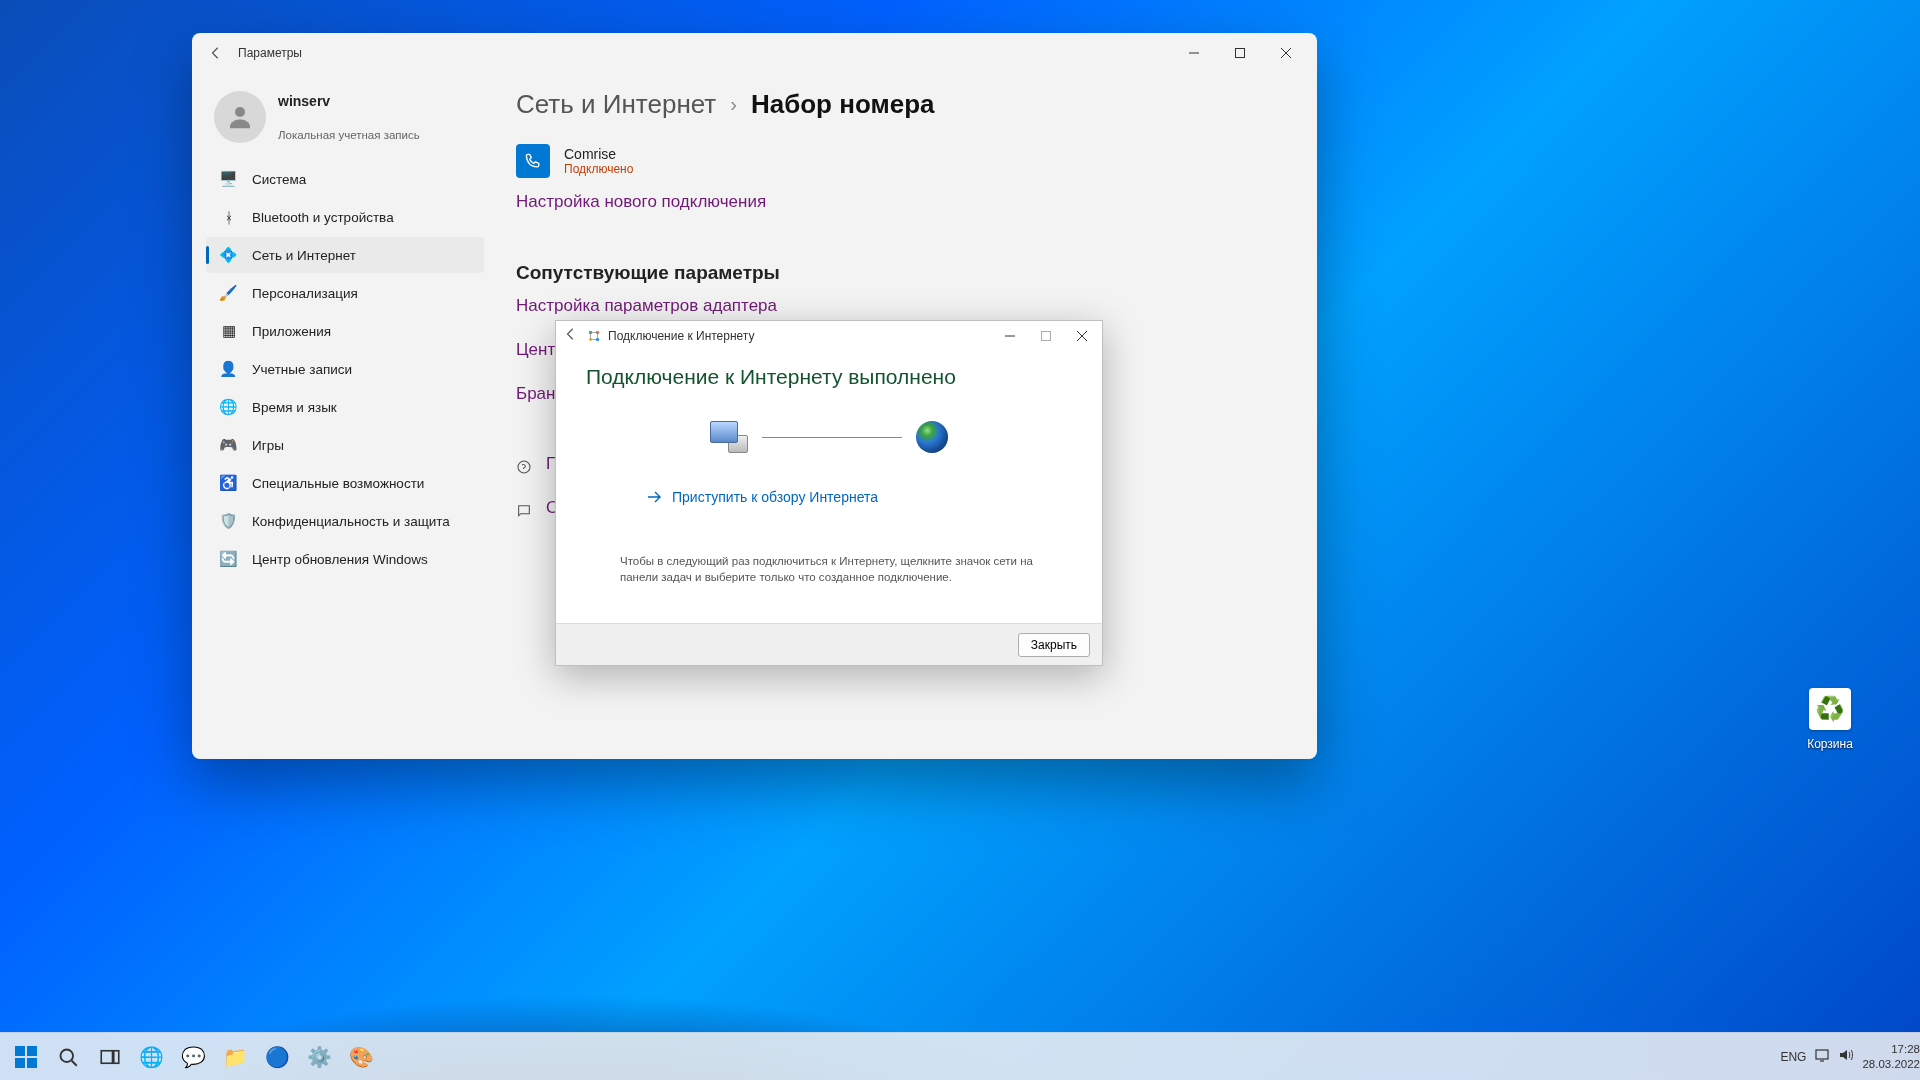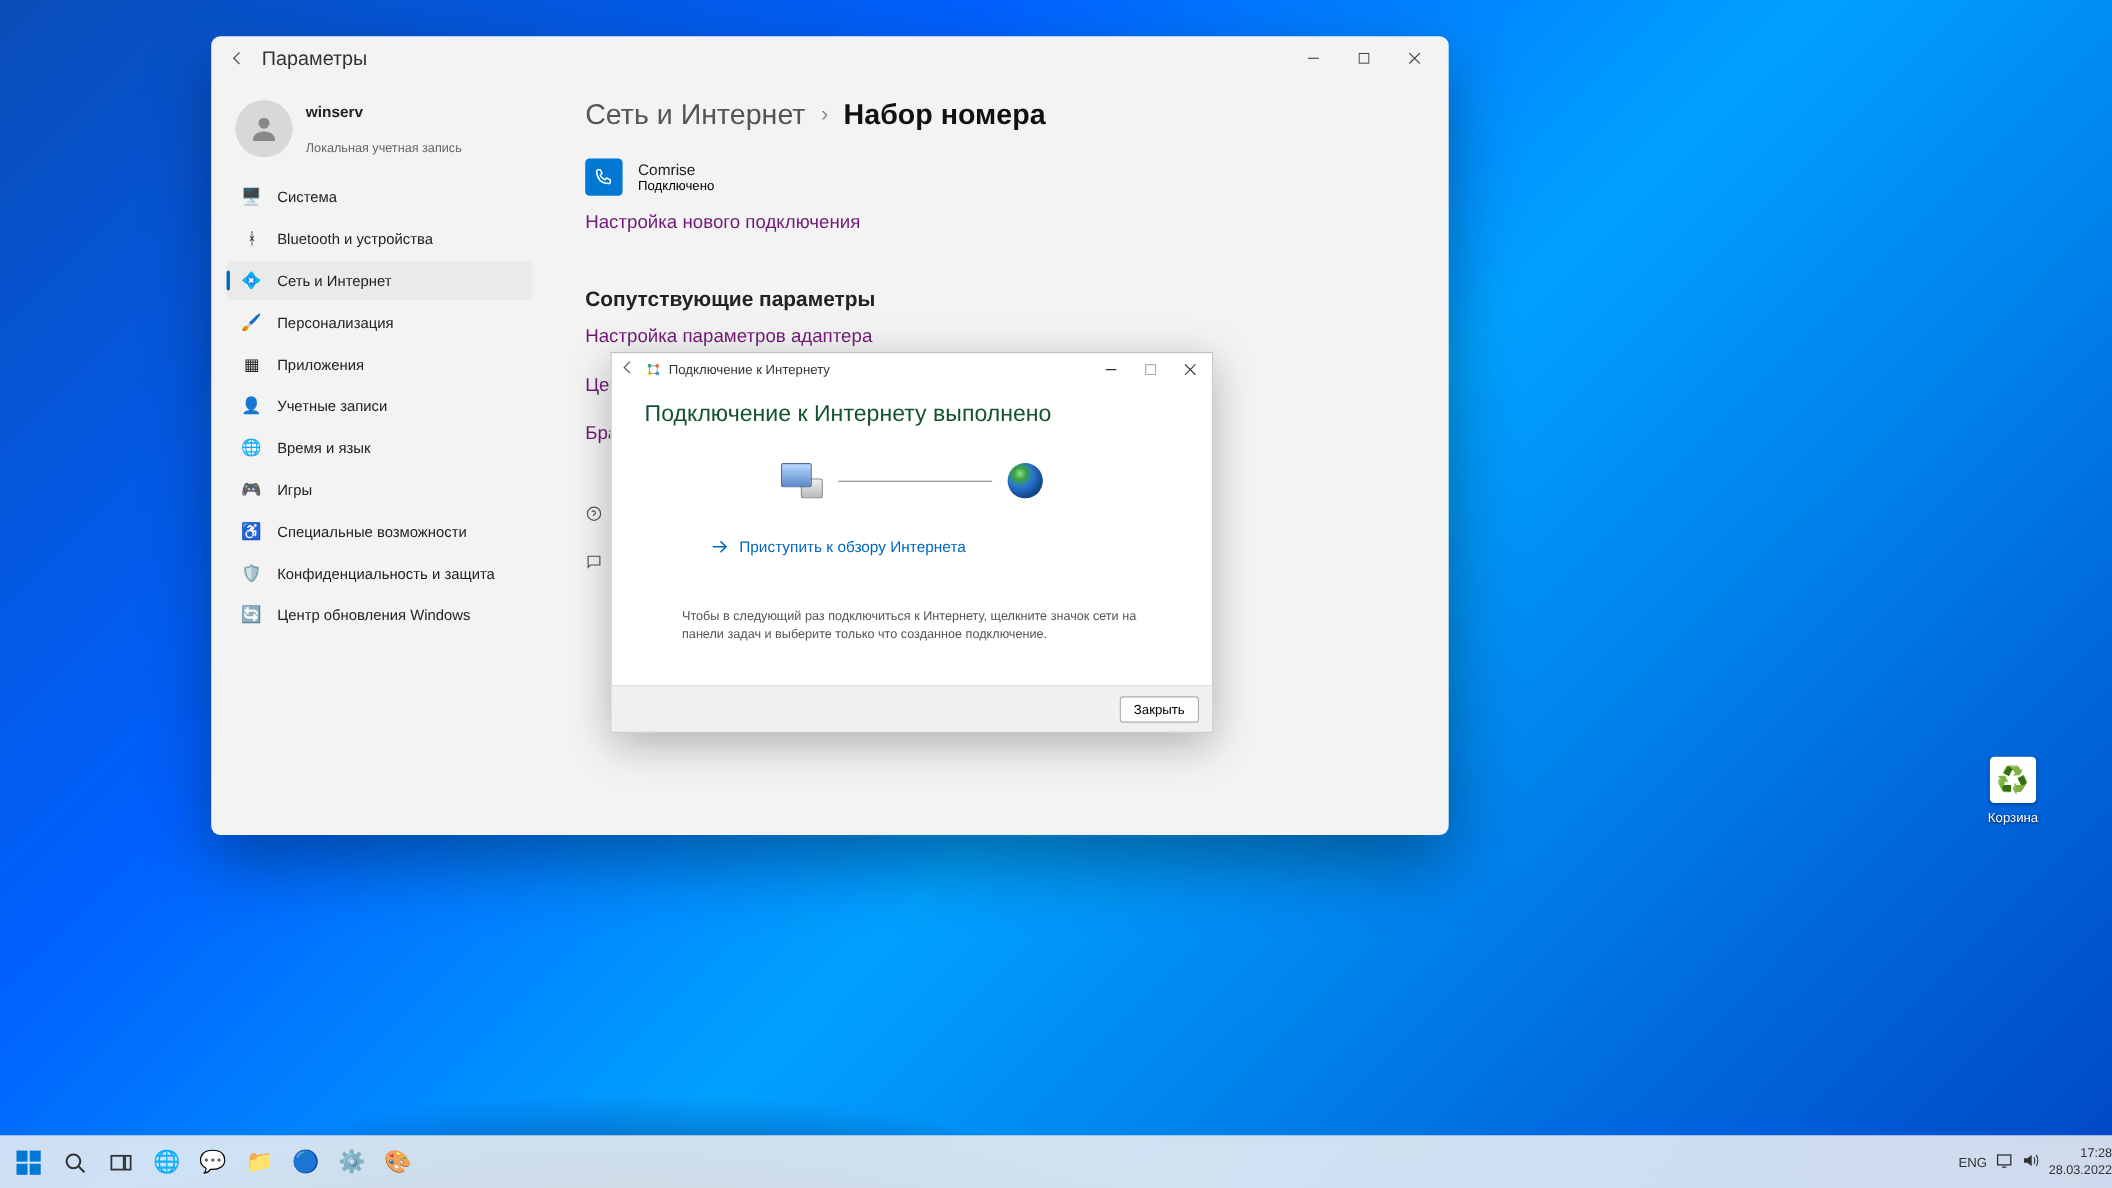--- a/index.html
+++ b/index.html
@@ -3,25 +3,25 @@
 <meta charset="utf-8">
 <style>
 * { margin:0; padding:0; box-sizing:border-box; font-family:"Segoe UI","Segoe UI Variable",sans-serif; }
 body { width:1920px; height:1080px; overflow:hidden; background:linear-gradient(135deg,#0a4db8 0%,#0061ff 30%,#00a1ff 55%,#0046c7 100%); position:relative; }
 .desktop-wave { position:absolute; left:0; right:0; bottom:0; height:400px; background:radial-gradient(ellipse 900px 350px at 30% 140%,#06204f 0%,#0a3b8a 40%,transparent 70%),radial-gradient(ellipse 700px 280px at 80% 130%,#0061ff 0%,transparent 70%); }
 
 
 .settings { position:absolute; left:192px; top:33px; width:1125px; height:726px; background:#f3f3f3; border-radius:8px; box-shadow:0 25px 60px rgba(0,0,0,.35); display:flex; flex-direction:column; }
 .titlebar { height:40px; display:flex; align-items:center; padding:0 8px 0 12px; }
 .back { width:24px; height:24px; display:flex; align-items:center; justify-content:center; color:#555; cursor:pointer; border-radius:4px; }
-.titlebar-title { font-size:18px; margin-left:10px; color:#333; }
+.titlebar-title { font-size:12px; margin-left:10px; color:#333; }
 .winctrls { margin-left:auto; display:flex; }
 .winctrl { width:46px; height:32px; display:flex; align-items:center; justify-content:center; color:#333; cursor:pointer; }
 
-.body { flex:1; display:flex; padding:0 8px 8px 8px; gap:24px; overflow:hidden; }
+.body { flex:1; display:flex; padding:0 8px 8px 8px; gap:8px; overflow:hidden; }
 
 .sidebar { width:290px; display:flex; flex-direction:column; padding:8px 0 0 0; }
 .profile { display:flex; align-items:center; gap:12px; padding:10px 14px 18px 14px; }
 .avatar { width:52px; height:52px; border-radius:50%; background:#d8d8d8; display:flex; align-items:center; justify-content:center; color:#888; }
 .prof-name { font-size:14px; font-weight:600; color:#222; }
 .prof-sub { font-size:11.5px; color:#666;margin-top:20px; }
 .search { margin:0 8px 14px 8px; height:34px; background:#fff; border:1px solid #e5e5e5; border-bottom:2px solid #888; border-radius:4px; display:flex; align-items:center; padding:0 10px; }
 .search input { flex:1; border:none; outline:none; font-size:13.5px; background:transparent; }
 .nav { display:flex; flex-direction:column; gap:2px; }
 .nav-item { height:36px; display:flex; align-items:center; gap:14px; padding:0 14px; border-radius:4px; margin:0 6px; cursor:pointer; position:relative; font-size:13.5px; color:#222; }
@@ -31,21 +31,21 @@
 
 .content { flex:1; padding:16px 28px 0 18px; overflow:auto; }
 .breadcrumb { display:flex; align-items:center; gap:14px; font-size:26px; margin-bottom:24px; }
 .bc-a { font-weight:400; color:#555; }
 .bc-sep { color:#888; font-size:20px; }
 .bc-b { font-weight:600; color:#111; }
 
 .conn { display:flex; align-items:center; gap:14px; margin-bottom:14px; }
 .conn-ico { width:34px; height:34px; background:#0078d4; border-radius:4px; display:flex; align-items:center; justify-content:center; color:#fff; }
 .conn-name { font-size:14px; color:#222; }
-.conn-stat { font-size:12px; color:#000000; }
+.conn-stat { font-size:12px; color:#c2410c; }
 .link { color:#701a75; font-size:17px; cursor:pointer; display:inline-block; margin-bottom:10px; }
 .section-h { font-size:19px; font-weight:600; margin:40px 0 12px 0; color:#222; }
 .help-row { display:flex; align-items:center; gap:12px; margin:14px 0; }
 .help-ico { width:18px; color:#555; }
 
 
 .dialog { position:absolute; left:555px; top:320px; width:548px; height:346px; background:#fff; border:1px solid #bfbfbf; box-shadow:0 10px 36px rgba(0,0,0,.28); display:flex; flex-direction:column; }
 .dlg-titlebar { height:30px; display:flex; align-items:center; padding:0 2px 0 8px; }
 .dlg-back { width:16px; color:#555; cursor:pointer; }
 .dlg-ico { width:16px; height:16px; margin:0 6px; display:flex; align-items:center; justify-content:center; }

